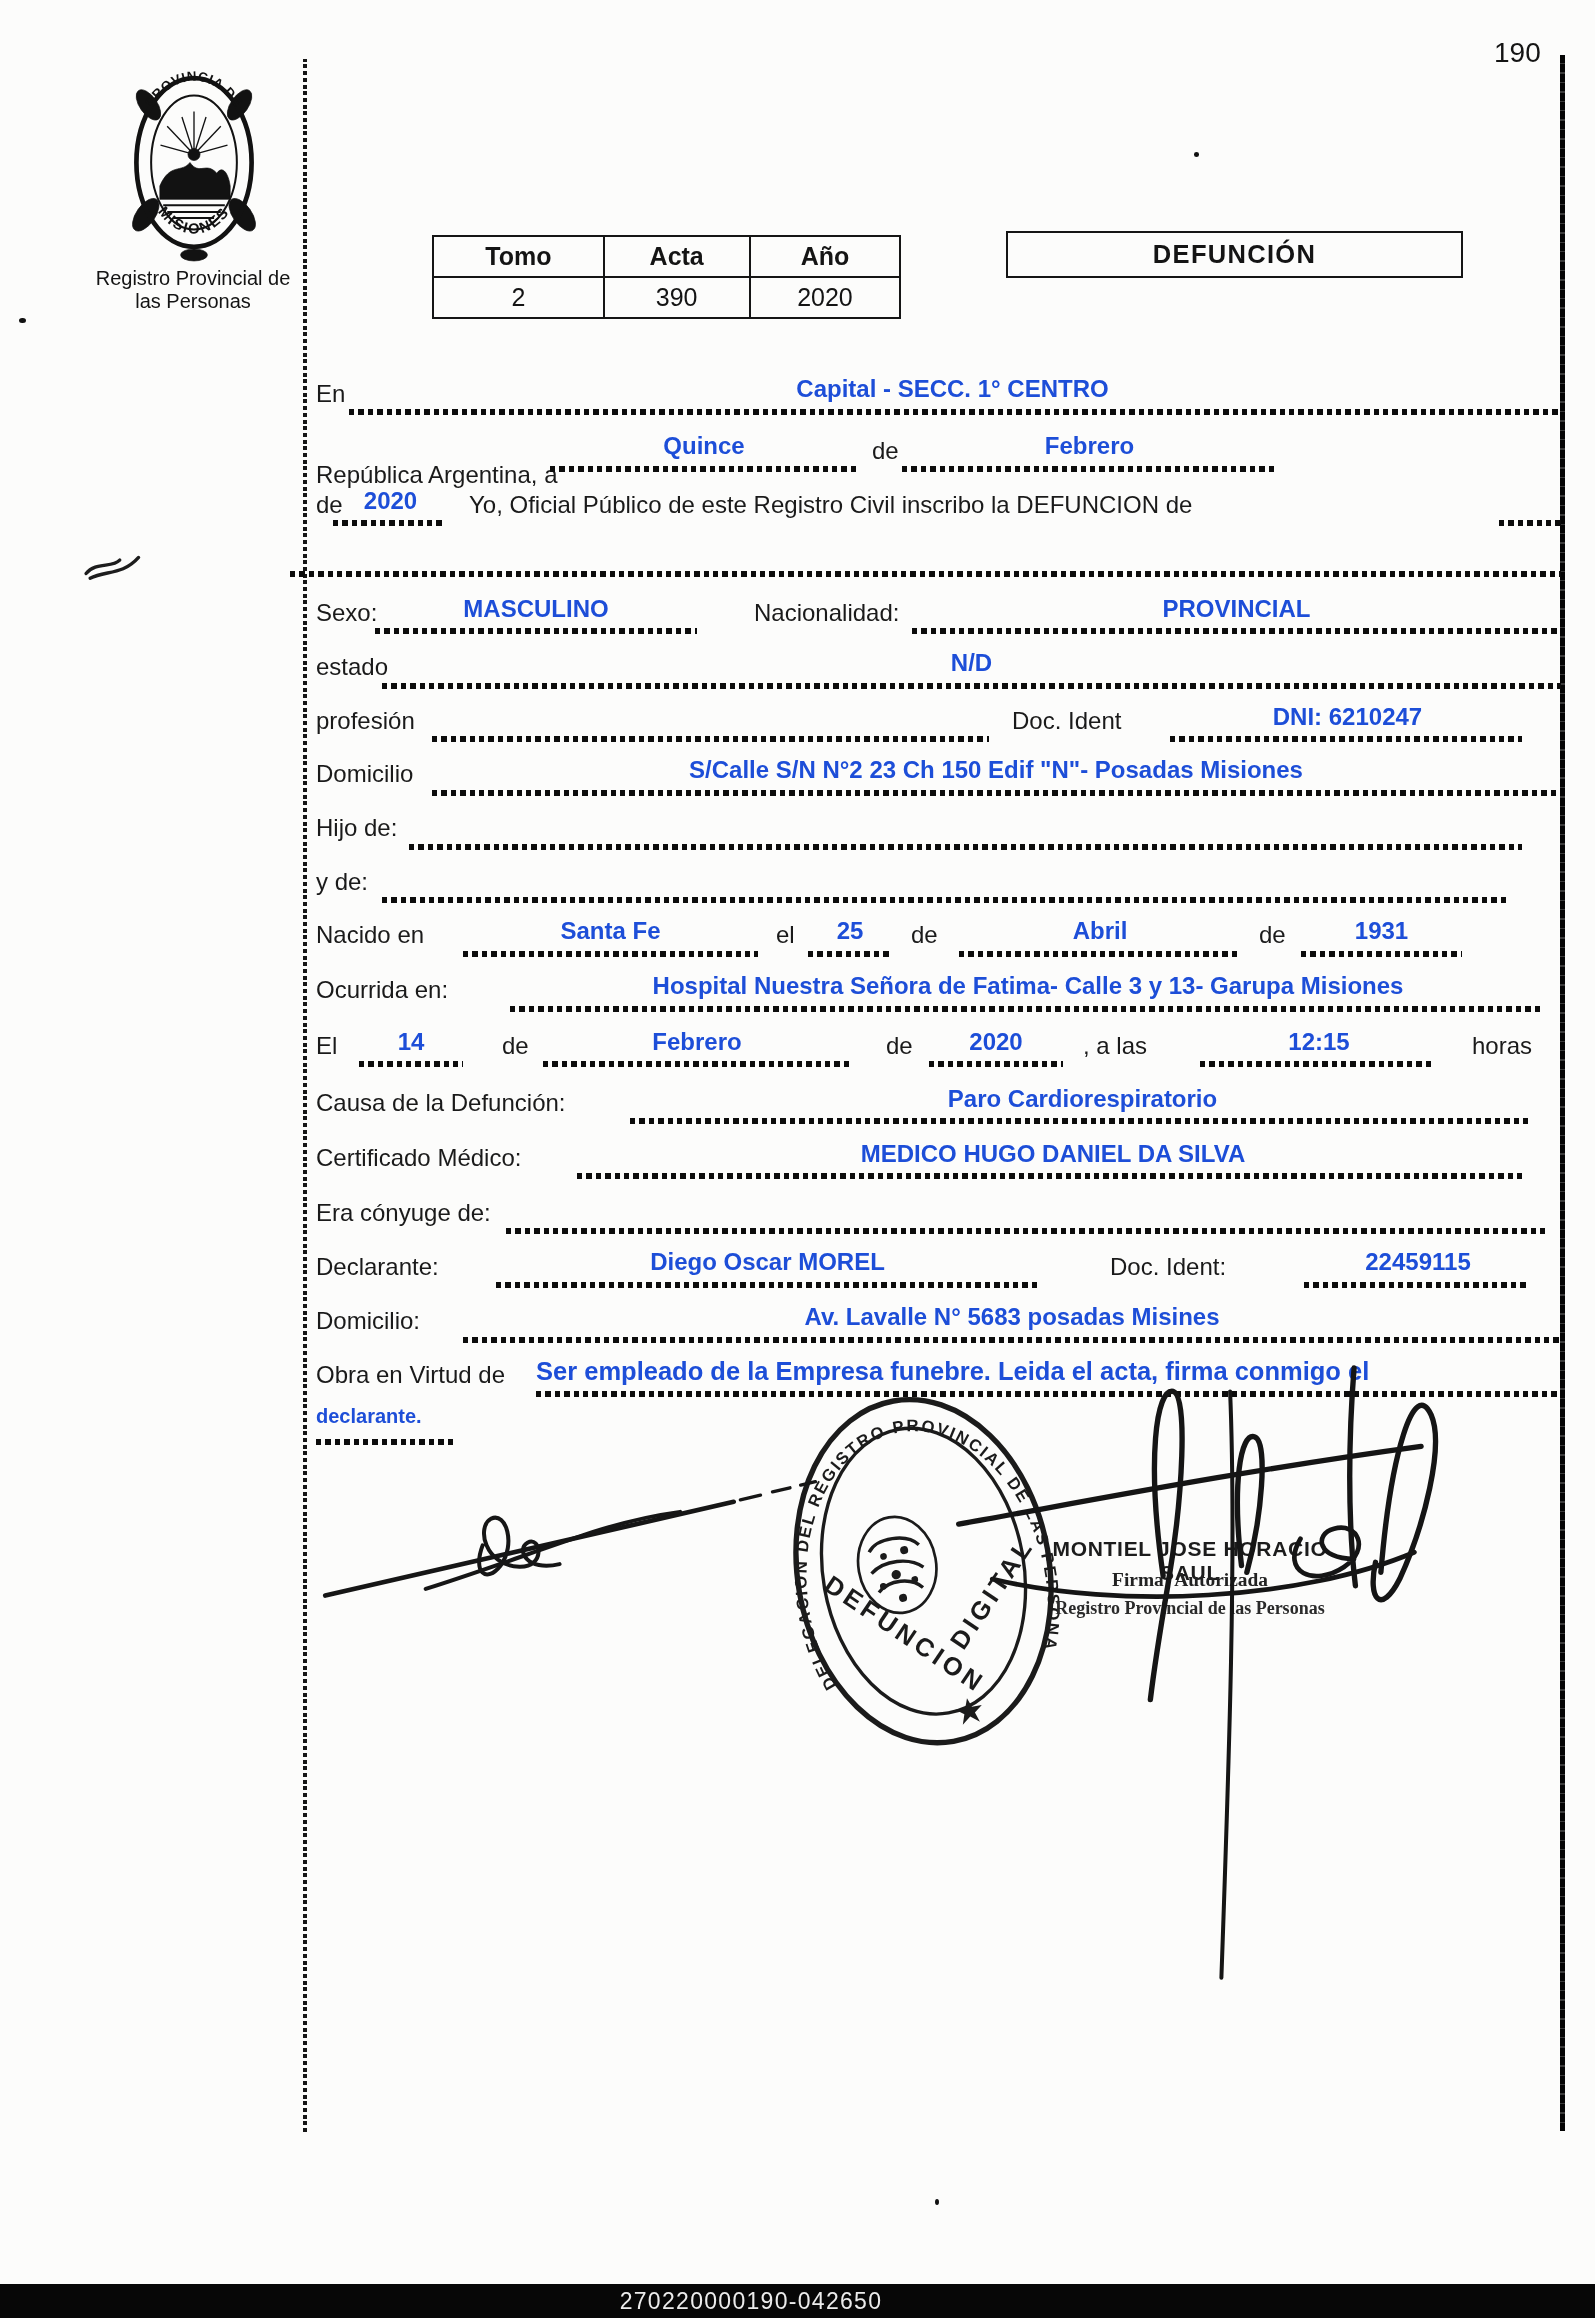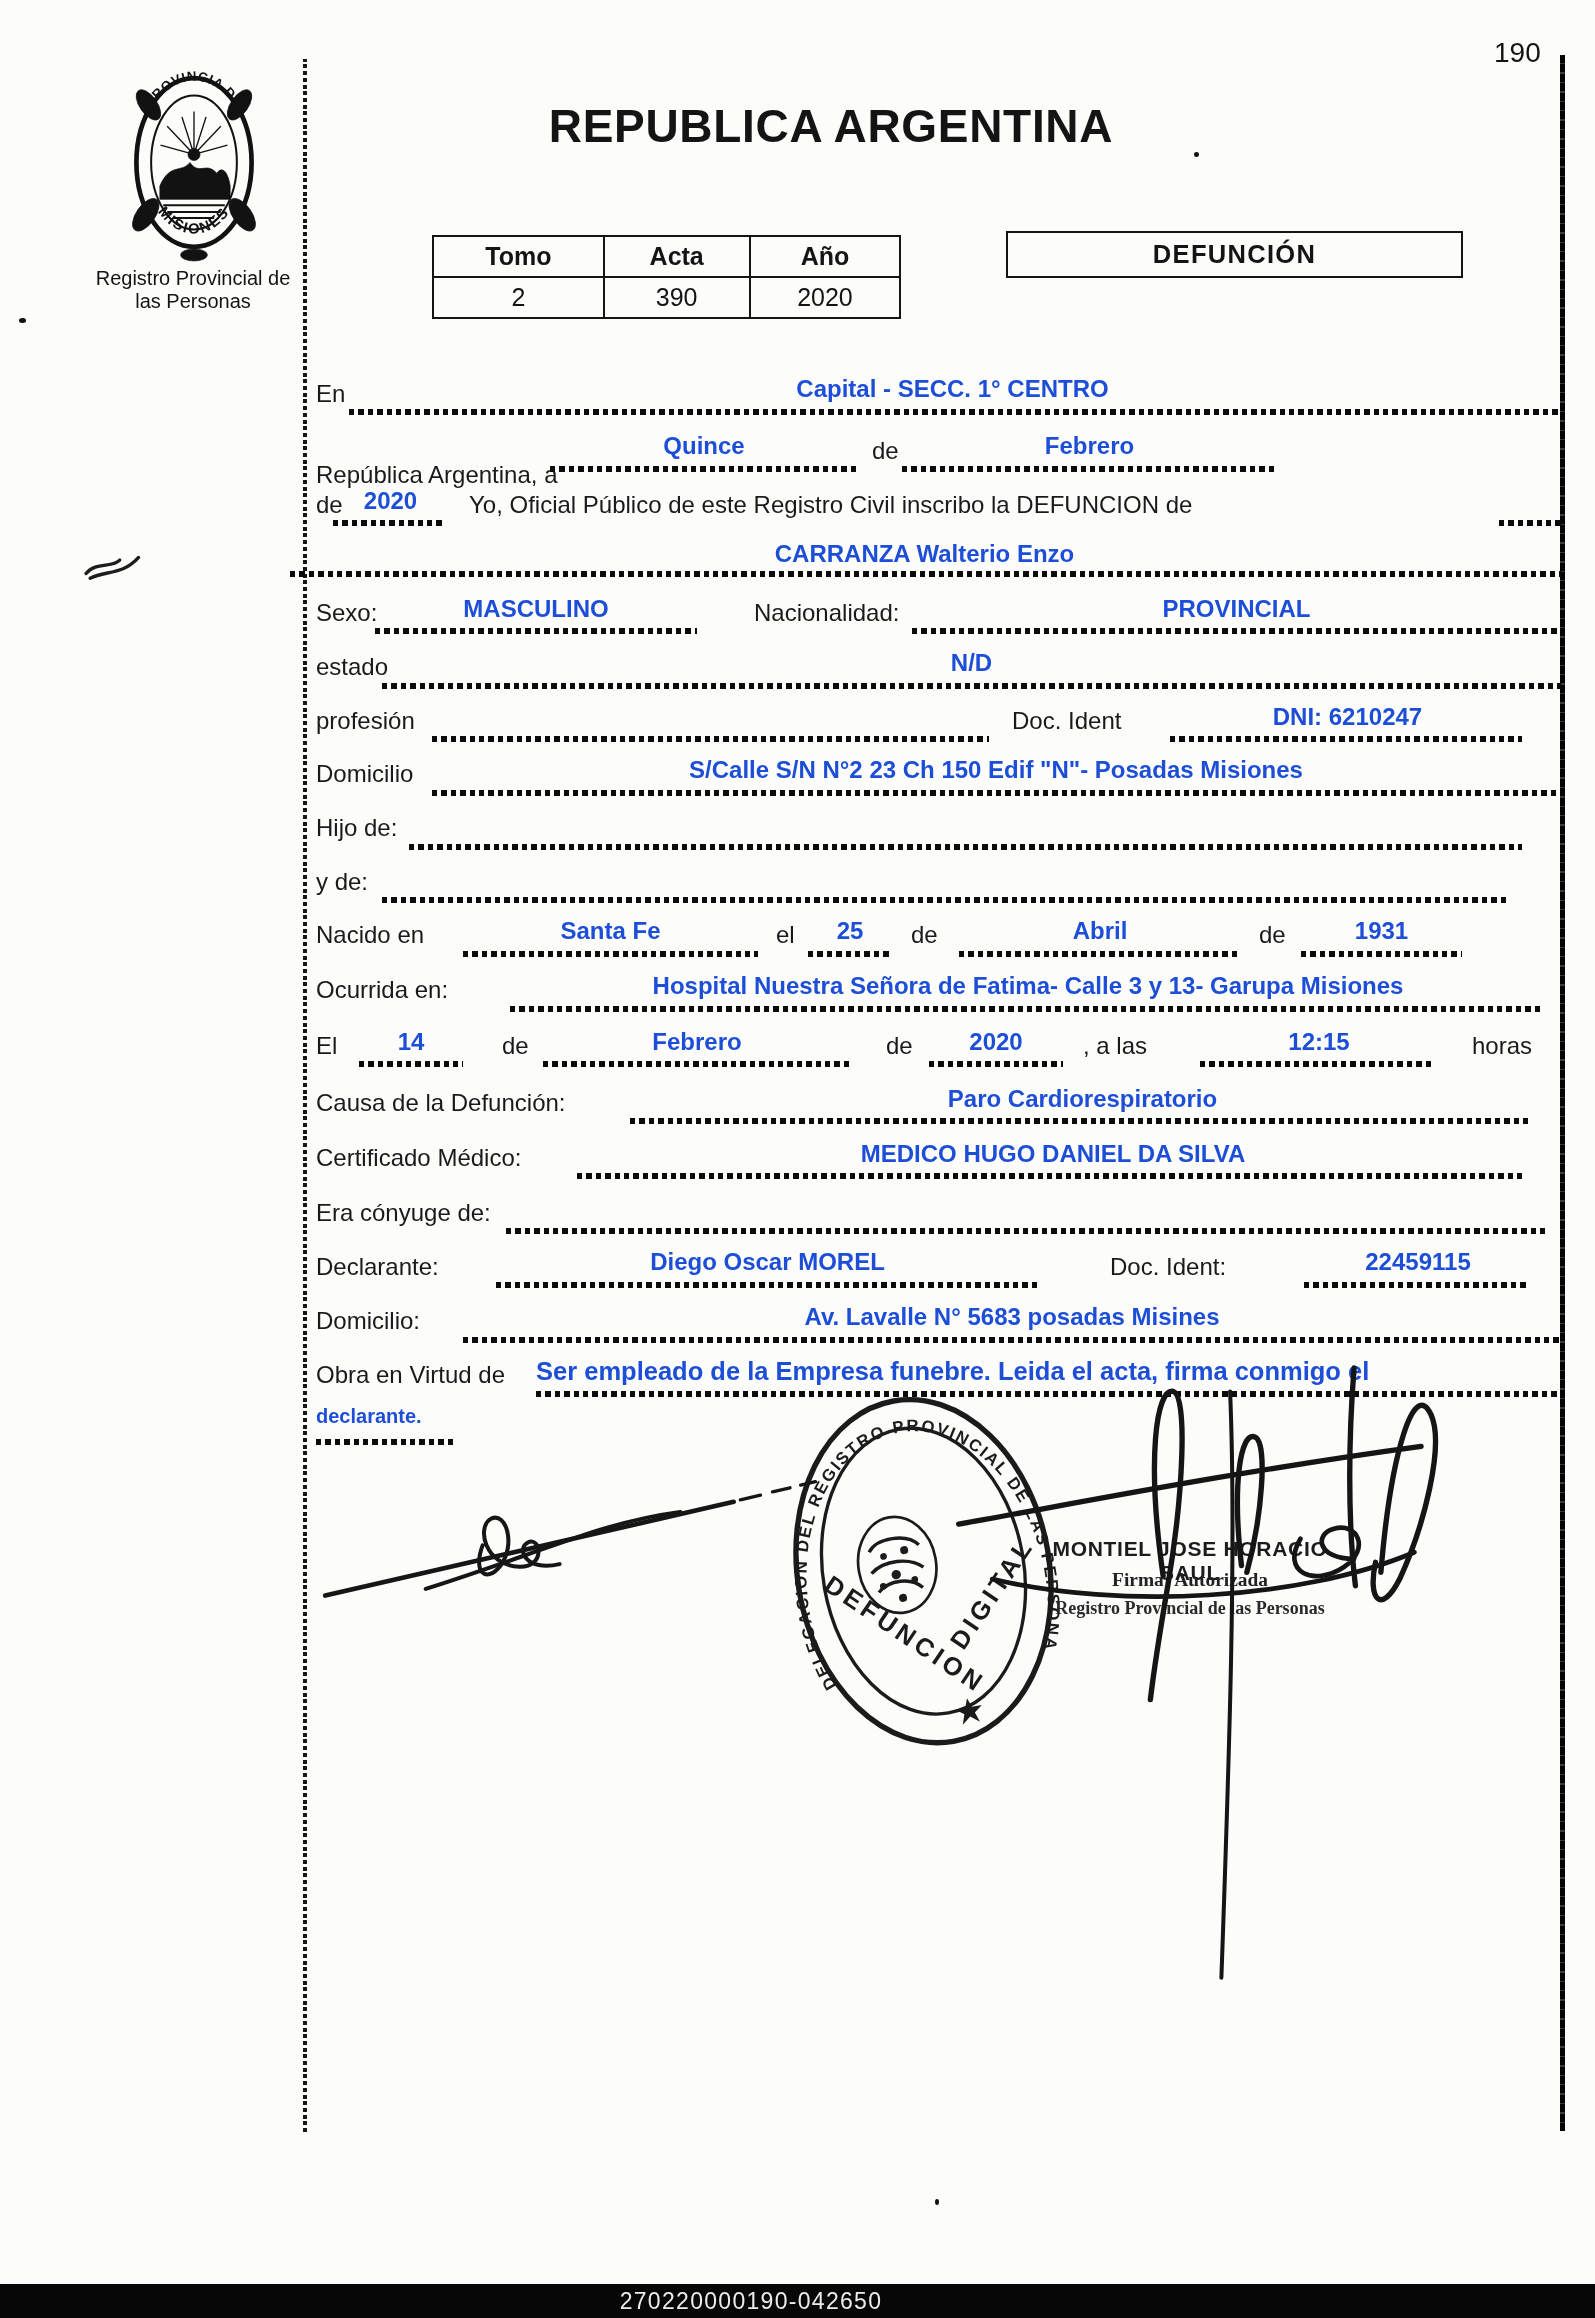--- a/index.html
+++ b/index.html
@@ -89,21 +89,20 @@
         <textPath href="#sealBottom" startOffset="50%">MISIONES</textPath>
       </text>
     </svg>
   </div>
 
   <div class="abs org-line" style="left:79px;top:267px;">Registro Provincial de</div>
   <div class="abs org-line" style="left:79px;top:290px;">las Personas</div>
 
   <div class="abs" id="pageno" style="left:1494px;top:37px;">190</div>
 
-  <div class="abs" id="title" style="left:469px;top:99px;width:724px;">REPUBLICA ARGENTINA</div>
 
   <table class="acta abs" style="left:432px;top:235px;width:429px;">
     <tbody>
         <tr class="hdr">
       <td style="width:158px;">Tomo</td>
       <td style="width:133px;">Acta</td>
       <td style="width:138px;">Año</td>
     </tr>
     <tr>
       <td>2</td>
@@ -125,21 +124,20 @@
   <div class="abs val" style="left:902px;top:432px;width:375px;">Febrero</div>
   <div class="abs dots" style="left:550px;top:466px;width:308px;"></div>
   <div class="abs dots" style="left:902px;top:466px;width:375px;"></div>
 
   <div class="abs lbl" style="left:316px;top:491px;">de</div>
   <div class="abs val" style="left:335px;top:487px;width:111px;">2020</div>
   <div class="abs lbl" style="left:469px;top:491px;">Yo, Oficial Público de este Registro Civil inscribo la DEFUNCION de</div>
   <div class="abs dots" style="left:333px;top:520px;width:113px;"></div>
   <div class="abs dots" style="left:1499px;top:520px;width:62px;"></div>
 
-  <div class="abs val" style="left:288px;top:540px;width:1273px;">CARRANZA Walterio Enzo</div>
   <div class="abs dots" style="left:290px;top:571px;width:1271px;"></div>
 
   <div class="abs lbl" style="left:316px;top:599px;">Sexo:</div>
   <div class="abs val" style="left:375px;top:595px;width:322px;">MASCULINO</div>
   <div class="abs lbl" style="left:754px;top:599px;">Nacionalidad:</div>
   <div class="abs val" style="left:912px;top:595px;width:649px;">PROVINCIAL</div>
   <div class="abs dots" style="left:375px;top:628px;width:322px;"></div>
   <div class="abs dots" style="left:912px;top:628px;width:649px;"></div>
 
   <div class="abs lbl" style="left:316px;top:653px;">estado</div>

